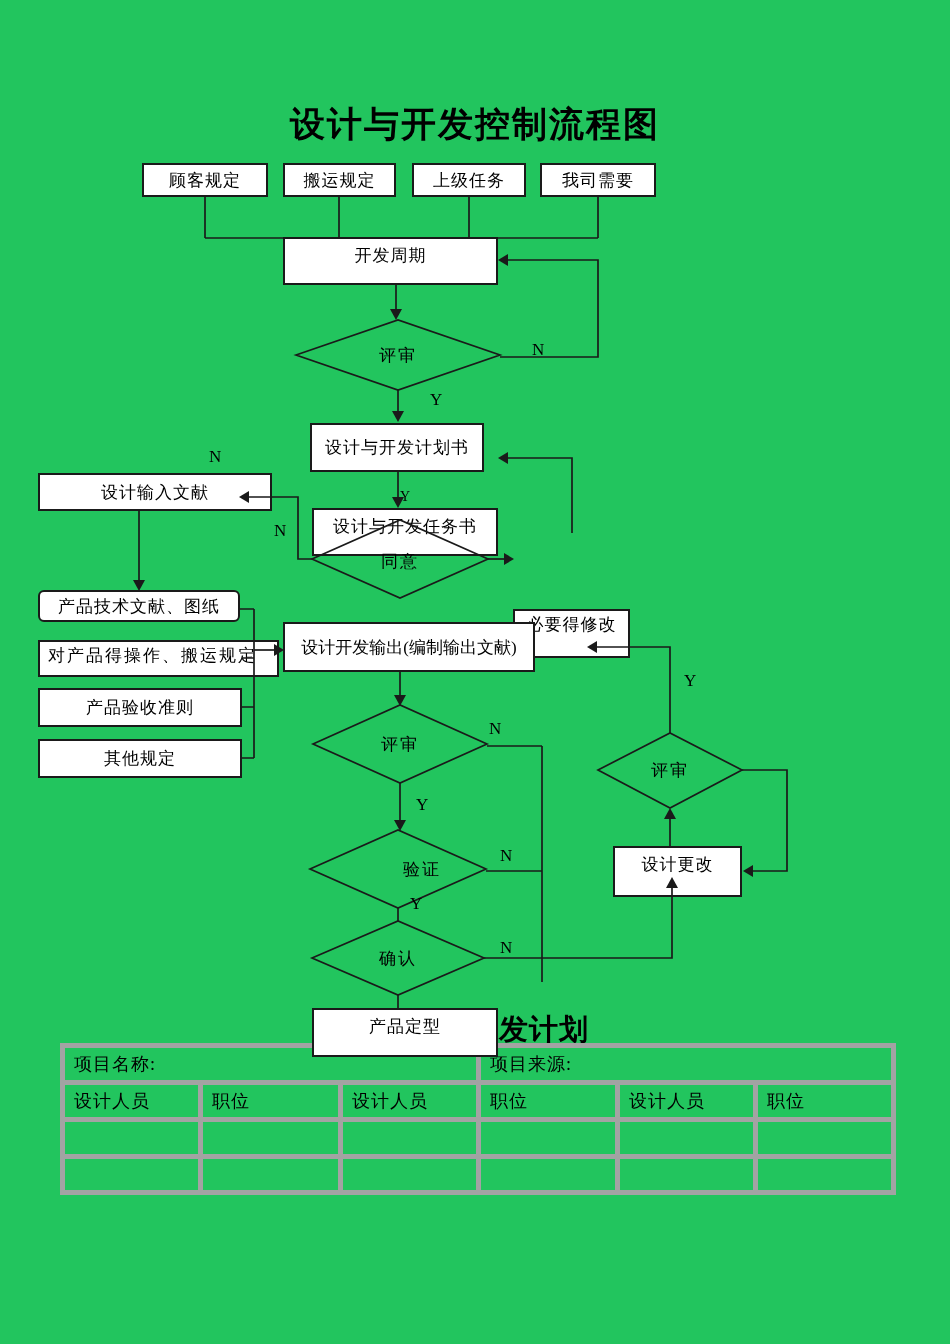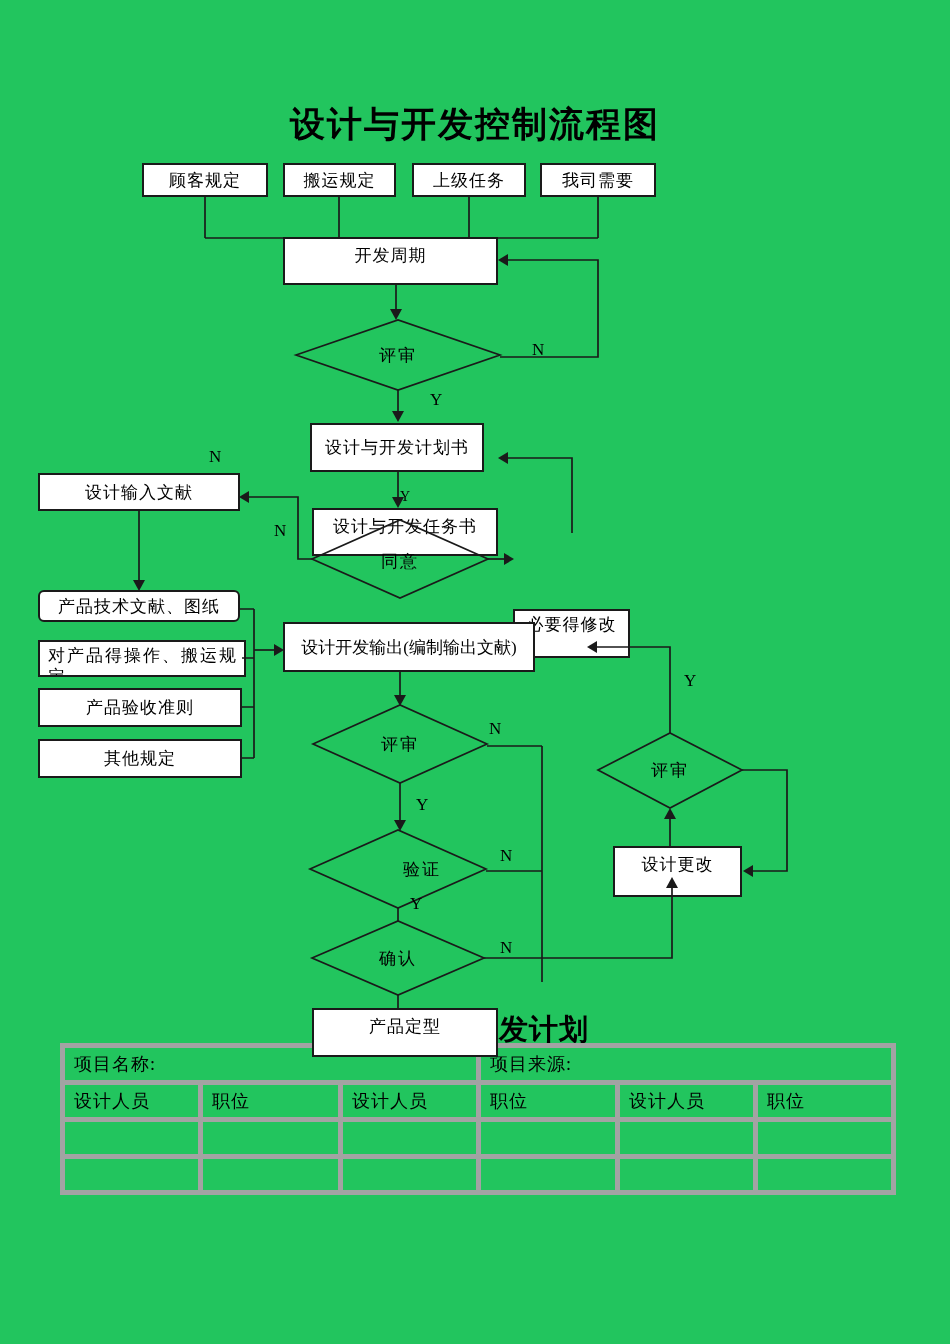--- a/index.html
+++ b/index.html
@@ -78,24 +78,24 @@
     </table>
 
   <div class="box" style="left:142px;top:163px;width:126px;height:34px;">顾客规定</div>
   <div class="box" style="left:283px;top:163px;width:113px;height:34px;">搬运规定</div>
   <div class="box" style="left:412px;top:163px;width:114px;height:34px;">上级任务</div>
   <div class="box" style="left:540px;top:163px;width:116px;height:34px;">我司需要</div>
 
   <div class="box toptext" style="left:283px;top:237px;width:215px;height:48px;">开发周期</div>
   <div class="box" style="left:310px;top:423px;width:174px;height:49px;">设计与开发计划书</div>
   <div class="box toptext" style="left:312px;top:508px;width:186px;height:48px;">设计与开发任务书</div>
-  <div class="box" style="left:38px;top:473px;width:202px;height:38px;">设计输入文献</div>
+  <div class="box" style="left:38px;top:473px;width:234px;height:38px;">设计输入文献</div>
 
   <div class="box" style="left:38px;top:590px;width:202px;height:32px;border-radius:6px;">产品技术文献、图纸</div>
-  <div class="box clip2" style="left:38px;top:640px;width:208px;height:37px;">对产品得操作、搬运规定</div>
+  <div class="box clip2" style="left:38px;top:640px;width:241px;height:37px;">对产品得操作、搬运规定</div>
   <div class="box" style="left:38px;top:688px;width:204px;height:39px;">产品验收准则</div>
   <div class="box" style="left:38px;top:739px;width:204px;height:39px;">其他规定</div>
 
   <div class="box toptext" style="left:513px;top:609px;width:117px;height:49px;padding-top:2px;">必要得修改</div>
   <div class="box" style="left:283px;top:622px;width:252px;height:50px;letter-spacing:0;">设计开发输出(编制输出文献)</div>
 
   <div class="box toptext" style="left:613px;top:846px;width:129px;height:51px;">设计更改</div>
   <div class="box toptext" style="left:312px;top:1008px;width:186px;height:49px;">产品定型</div>
 
   <svg id="svg-overlay" width="950" height="1344">

